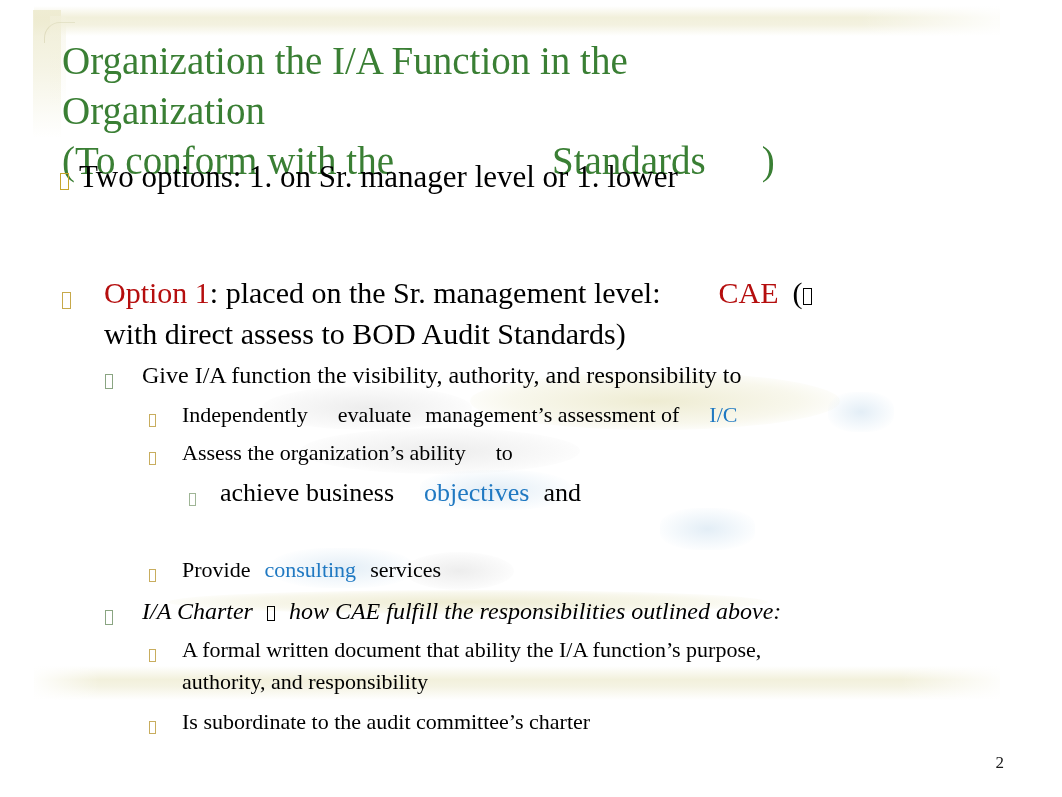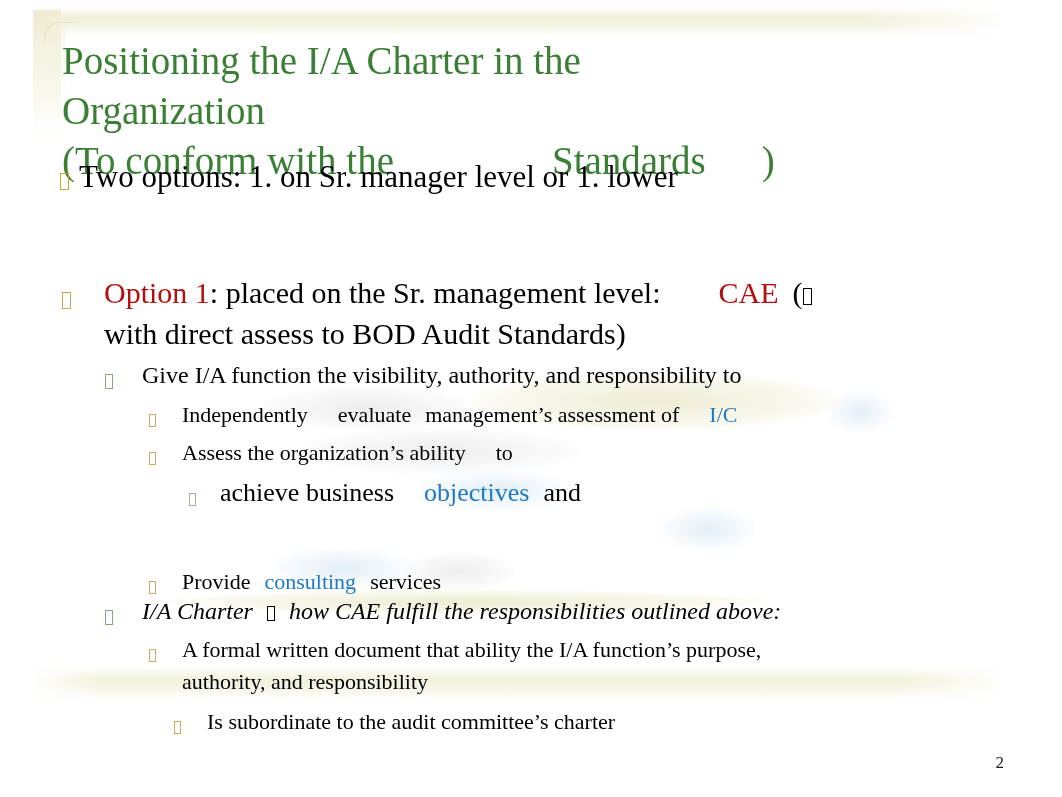--- a/index.html
+++ b/index.html
@@ -294,21 +294,21 @@
   <div class="blob-grey" style="left:262px; top:386px; width:210px; height:44px;"></div>
   <div class="blob-blue" style="left:828px; top:392px; width:66px;  height:40px;"></div>
   <div class="blob-grey" style="left:300px; top:428px; width:280px; height:46px;"></div>
   <div class="blob-blue" style="left:420px; top:470px; width:150px; height:40px;"></div>
   <div class="blob-blue" style="left:660px; top:508px; width:95px;  height:42px;"></div>
   <div class="blob-blue" style="left:272px; top:548px; width:140px; height:40px;"></div>
   <div class="blob-grey" style="left:404px; top:552px; width:110px; height:38px;"></div>
   <div class="blob" style="left:168px; top:590px; width:600px; height:24px;"></div>
 
   <div id="title-block">
-    <span class="tline">Positioning the I/A Charter in the</span>
+    <span class="tline">Organization the I/A Function in the</span>
     <span class="tline">Organization</span>
     <span class="tline" id="title-line3"><span>(To conform with the</span><span class="title-standards">Standards</span><span class="title-closeparen">)</span></span>
   </div>
 
   <div class="body-line" id="overlay-line">
     <span class="bullet-mark"><i class="mbox"></i></span><span>Two options: 1. on Sr. manager level or 1. lower</span>
   </div>
 
   <div class="body-line lvl1" style="left:104px; top:262px; width:900px;margin-top:10px;">
     <span class="bullet-mark"><i class="mbox" style="color:#c7a94a;"></i></span><span class="red">Option 1</span><span>: placed on the Sr. management level:</span><span class="sp-lg"></span><span class="red">CAE</span><span class="sp-sm"></span><span>(</span><span><i class="mbox"></i></span><br><span>with direct assess to BOD Audit Standards)</span>
@@ -324,31 +324,31 @@
 
   <div class="body-line lvl3" style="left:182px; top:434px;">
     <span class="bullet-mark"><i class="mbox-xs" style="color:#c8ad5e;"></i></span><span>Assess the organization’s ability</span><span class="sp-md"></span><span>to</span>
   </div>
 
   <div class="body-line lvl4" style="left:220px; top:474px;">
     <span class="bullet-mark"><i class="mbox-xs" style="color:#9fb596;"></i></span><span>achieve business</span><span class="sp-md"></span><span class="blue">objectives</span><span class="sp-sm"></span><span>and</span>
   </div>
 
 
-  <div class="body-line lvl3" style="left:182px; top:551px;margin-top:12px;">
+  <div class="body-line lvl3" style="left:182px; top:551px;">
     <span class="bullet-mark"><i class="mbox-xs" style="color:#c8ad5e;"></i></span><span>Provide</span><span class="sp-sm"></span><span class="blue">consulting</span><span class="sp-sm"></span><span>services</span>
   </div>
 
   <div class="body-line lvl2" style="left:142px; top:592px;font-style:italic;">
     <span class="bullet-mark"><i class="mbox-sm" style="color:#8aa582;"></i></span><span>I/A Charter</span><span class="sp-sm"></span><span><i class="mbox-sm"></i></span><span class="sp-sm"></span><span>how CAE fulfill the responsibilities outlined above:</span>
   </div>
 
   <div class="body-line lvl3" style="left:182px; top:634px; white-space:normal; width:740px; line-height:32px;">
     <span class="bullet-mark"><i class="mbox-xs" style="color:#c8ad5e;"></i></span><span>A formal written document that ability the I/A function’s purpose,</span><br><span>authority, and responsibility</span>
   </div>
 
-  <div class="body-line lvl3" style="left:182px; top:703px;margin-left:25px;">
+  <div class="body-line lvl3" style="left:182px; top:703px;">
     <span class="bullet-mark"><i class="mbox-xs" style="color:#c8ad5e;"></i></span><span>Is subordinate to the audit committee’s charter</span>
   </div>
 
   <div id="page-number">2</div>
 
 </div>
 
 </body></html>

